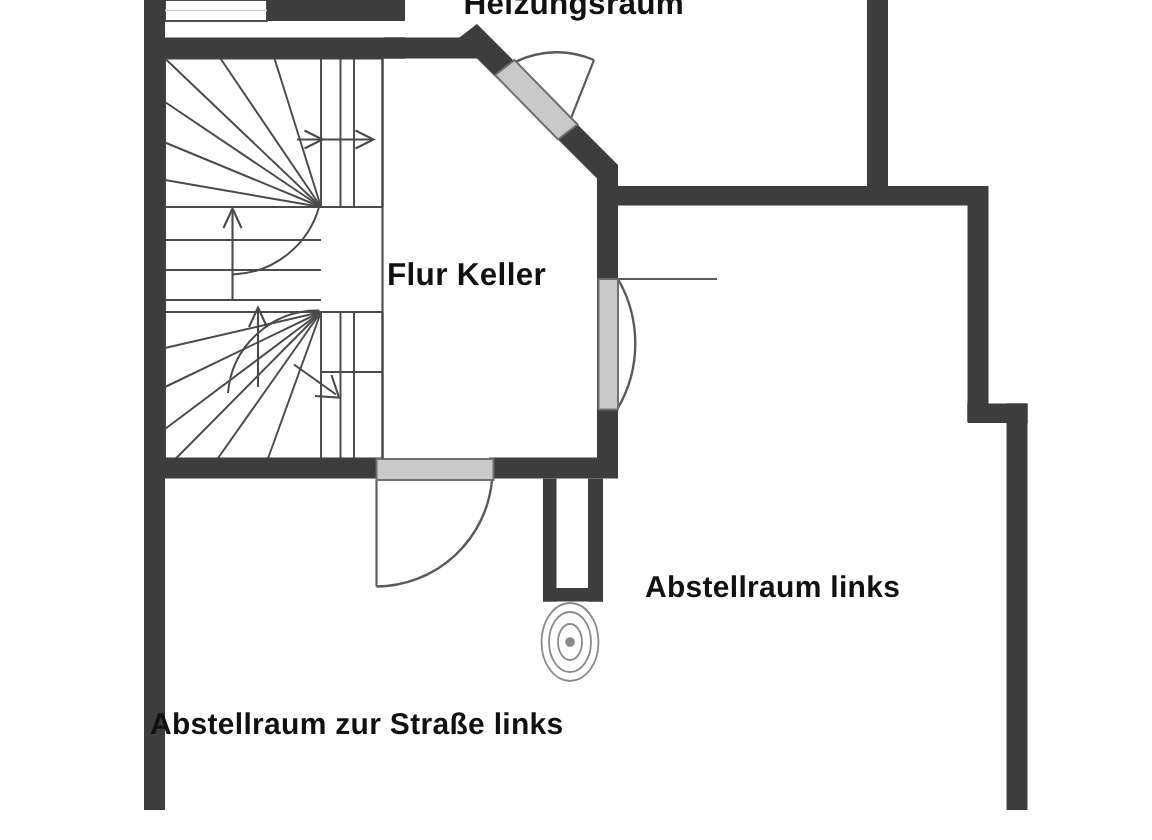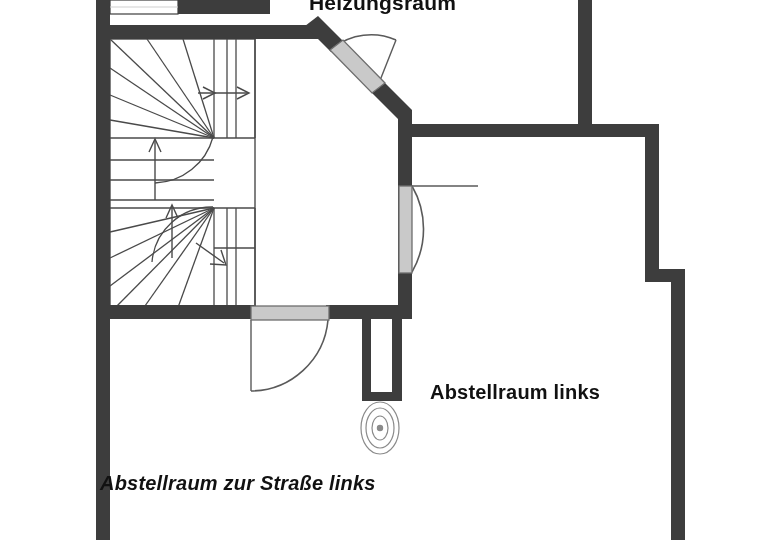--- a/index.html
+++ b/index.html
@@ -48,21 +48,20 @@
   }
   #label-abstellraum-rechts {
     left: 430px;
     top: 382px;
     font-size: 20px;
   }
   #label-abstellraum-strasse-links {
     left: 100px;
     top: 473px;
     font-size: 20px;
-    font-style: italic;
   }
 </style>
 </head>
 <body>
 
 <div id="plan-root">
 
   <svg id="floorplan-svg" viewBox="0 0 768 560" xmlns="http://www.w3.org/2000/svg">
 
     <g stroke="#4a4a4a" fill="none" stroke-width="1.3">
@@ -198,18 +197,19 @@
       <ellipse cx="380" cy="428" rx="19" ry="26"></ellipse>
       <ellipse cx="380" cy="428" rx="14" ry="20"></ellipse>
       <ellipse cx="380" cy="428" rx="8" ry="12"></ellipse>
       <circle cx="380" cy="428" r="2.6" fill="#8a8a8a"></circle>
     </g>
 
   </svg>
 
   <div class="room-label" id="label-heizungsraum">Heizungsraum</div>
 
+  <div class="room-label" id="label-flur-keller">Flur Keller</div>
 
   <div class="room-label" id="label-abstellraum-rechts">Abstellraum links</div>
 
   <div class="room-label" id="label-abstellraum-strasse-links">Abstellraum zur Straße links</div>
 
 </div>
 
 </body></html>

